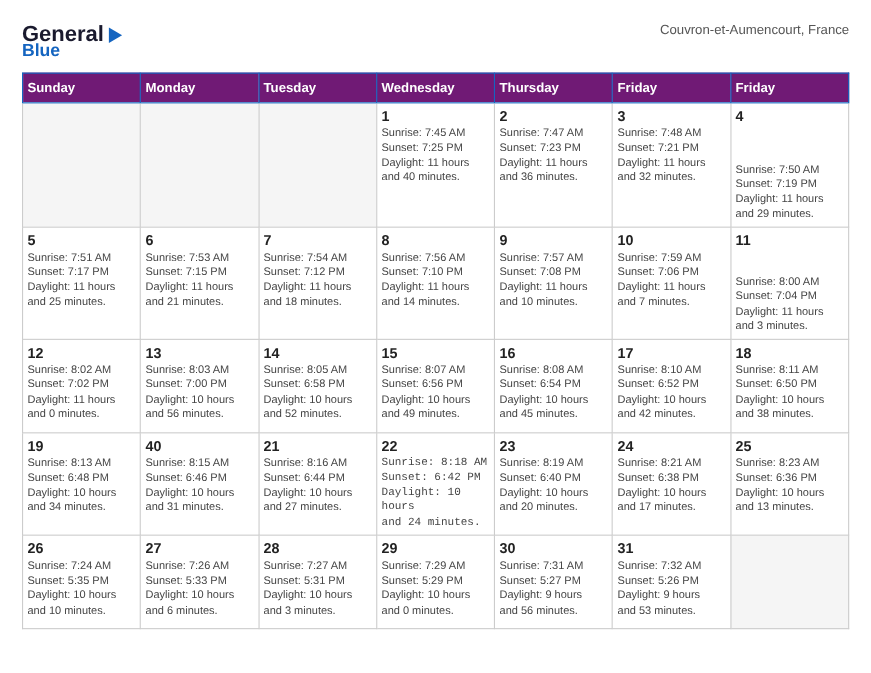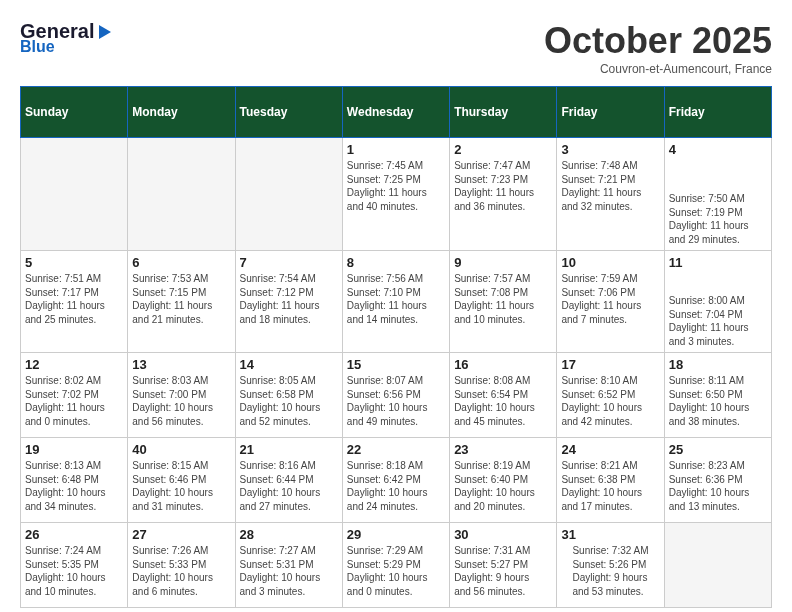--- a/index.html
+++ b/index.html
@@ -27,23 +27,23 @@
     .location {
       font-size: 12px;
       color: #555;
     }
     .calendar {
       width: 100%;
       border-collapse: collapse;
       font-size: 11px;
     }
     .calendar th {
-      background-color: #14532d;
+      background-color: #701a75;
       color: #fff;
-      padding: 18px 4px;
+      padding: 6px 4px;
       text-align: left;
       font-size: 12px;
       font-weight: bold;
       border: 1px solid #1565c0;
     }
     .calendar td {
       border: 1px solid #ccc;
       vertical-align: top;
       padding: 4px;
       width: calc(100% / 7);
@@ -80,21 +80,20 @@
       <div style="display:flex; align-items:center;">
         <span style="font-size:20px; font-weight:bold; color:#1a1a2e;">General</span>
         <svg width="18" height="18" viewBox="0 0 18 18" style="margin-left:1px; margin-top:1px;">
           <polygon points="4,2 16,9 4,16" fill="#1565c0"></polygon>
         </svg>
       </div>
       <div style="font-size:16px; font-weight:bold; color:#1565c0; margin-top:-4px;">Blue</div>
     </div>
   </div>
   <div class="title-area">
-    <div class="month-title">October 2025</div>
     <div class="location">Couvron-et-Aumencourt, France</div>
   </div>
 </div>
 
 <table class="calendar">
   <thead>
     <tr>
     <th>Sunday</th>
         <th>Monday</th>
         <th>Tuesday</th>
@@ -257,21 +256,21 @@
         </td>
         <td>
           <div class="day-number">21</div>
           <div class="day-info" style="white-space: pre-line;">Sunrise: 8:16 AM
 Sunset: 6:44 PM
 Daylight: 10 hours
 and 27 minutes.</div>
         </td>
         <td>
           <div class="day-number">22</div>
-          <div class="day-info" style="white-space: pre-line;">Sunrise: 8:18 AM
+          <div class="day-info" style="white-space: pre-line; font-family: Liberation Mono, monospace;">Sunrise: 8:18 AM
 Sunset: 6:42 PM
 Daylight: 10 hours
 and 24 minutes.</div>
         </td>
         <td>
           <div class="day-number">23</div>
           <div class="day-info" style="white-space: pre-line;">Sunrise: 8:19 AM
 Sunset: 6:40 PM
 Daylight: 10 hours
 and 20 minutes.</div>
@@ -322,21 +321,21 @@
         </td>
         <td>
           <div class="day-number">30</div>
           <div class="day-info" style="white-space: pre-line;">Sunrise: 7:31 AM
 Sunset: 5:27 PM
 Daylight: 9 hours
 and 56 minutes.</div>
         </td>
         <td>
           <div class="day-number">31</div>
-          <div class="day-info" style="white-space: pre-line; margin-left: 11px;">Sunrise: 7:32 AM
+          <div class="day-info" style="white-space: pre-line;">Sunrise: 7:32 AM
 Sunset: 5:26 PM
 Daylight: 9 hours
 and 53 minutes.</div>
         </td>
         <td class="empty"></td>
       </tr>
     </tbody>
 </table>
 
 </body></html>

